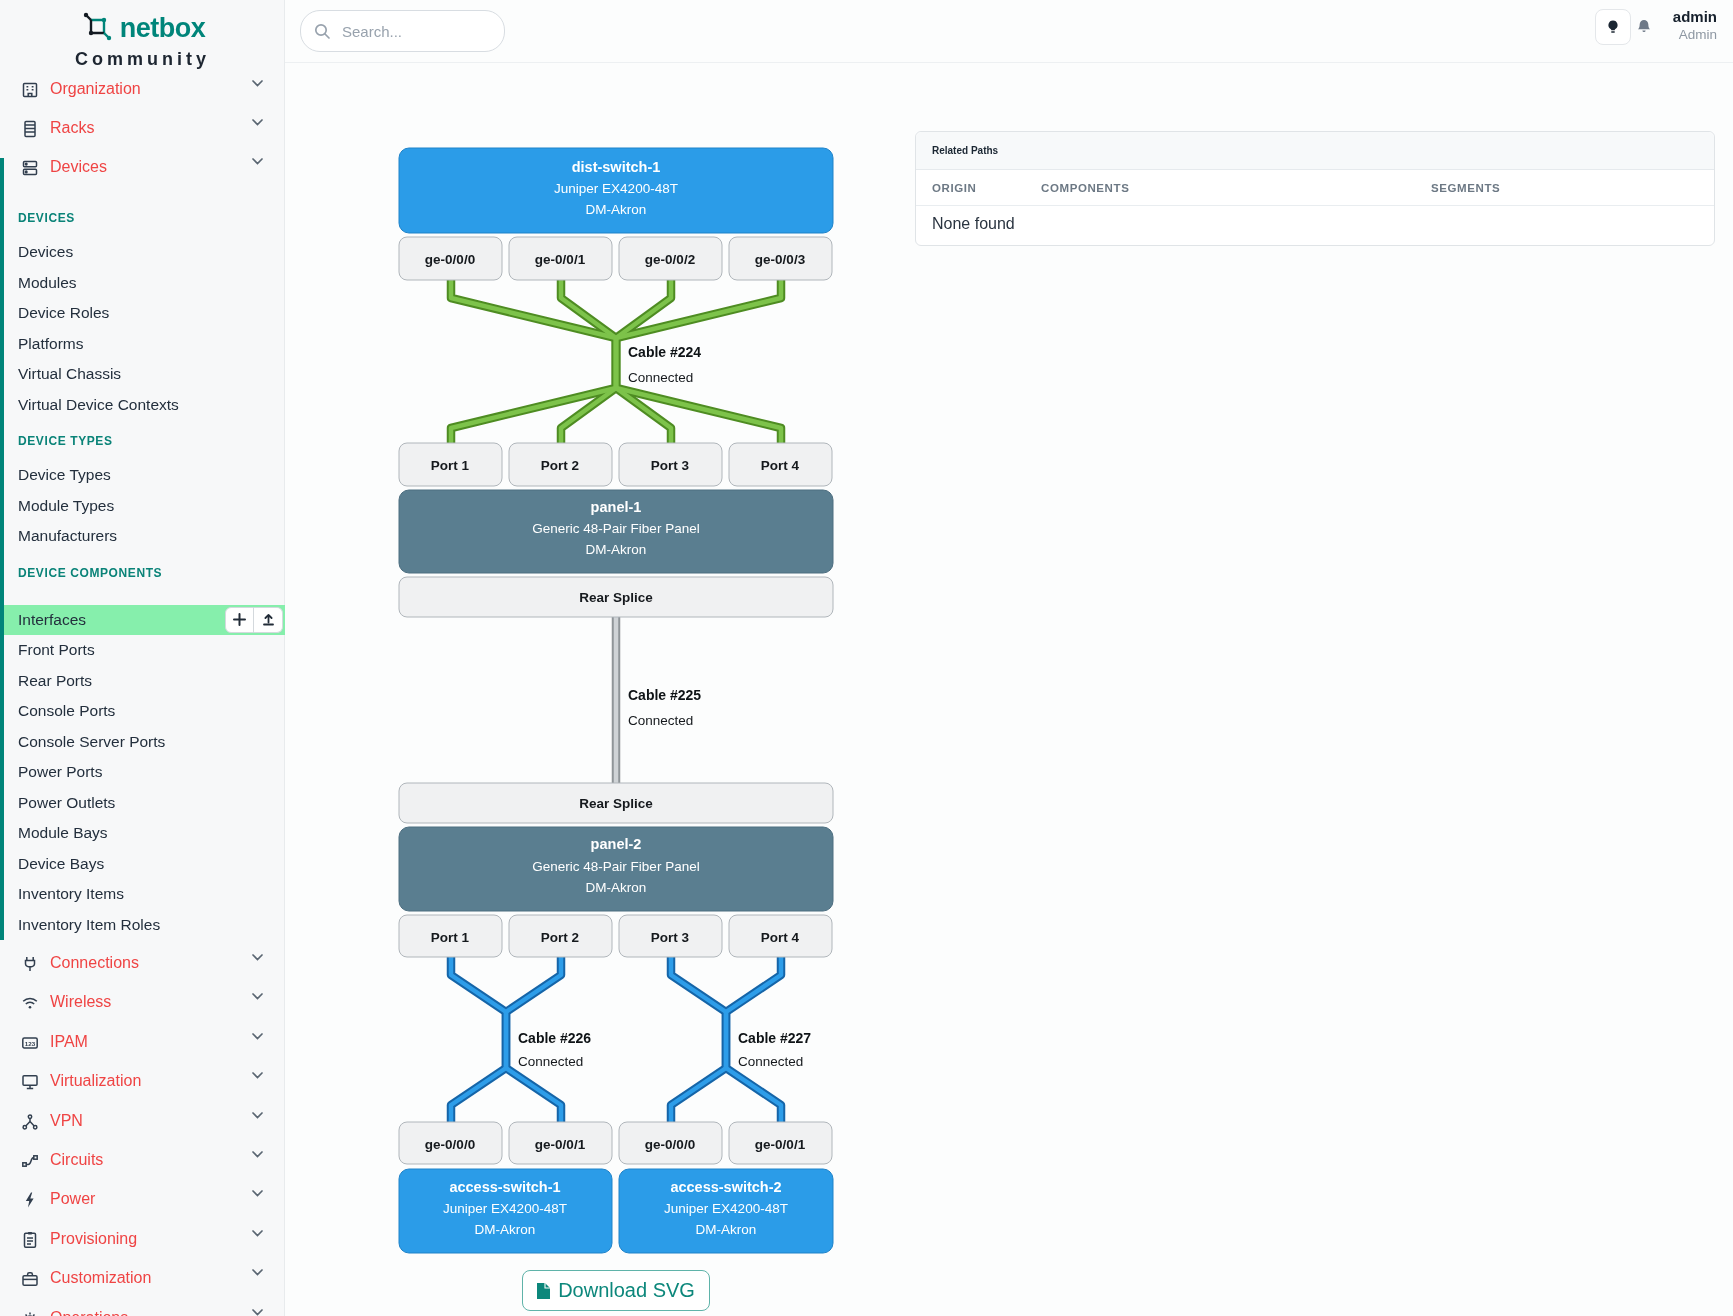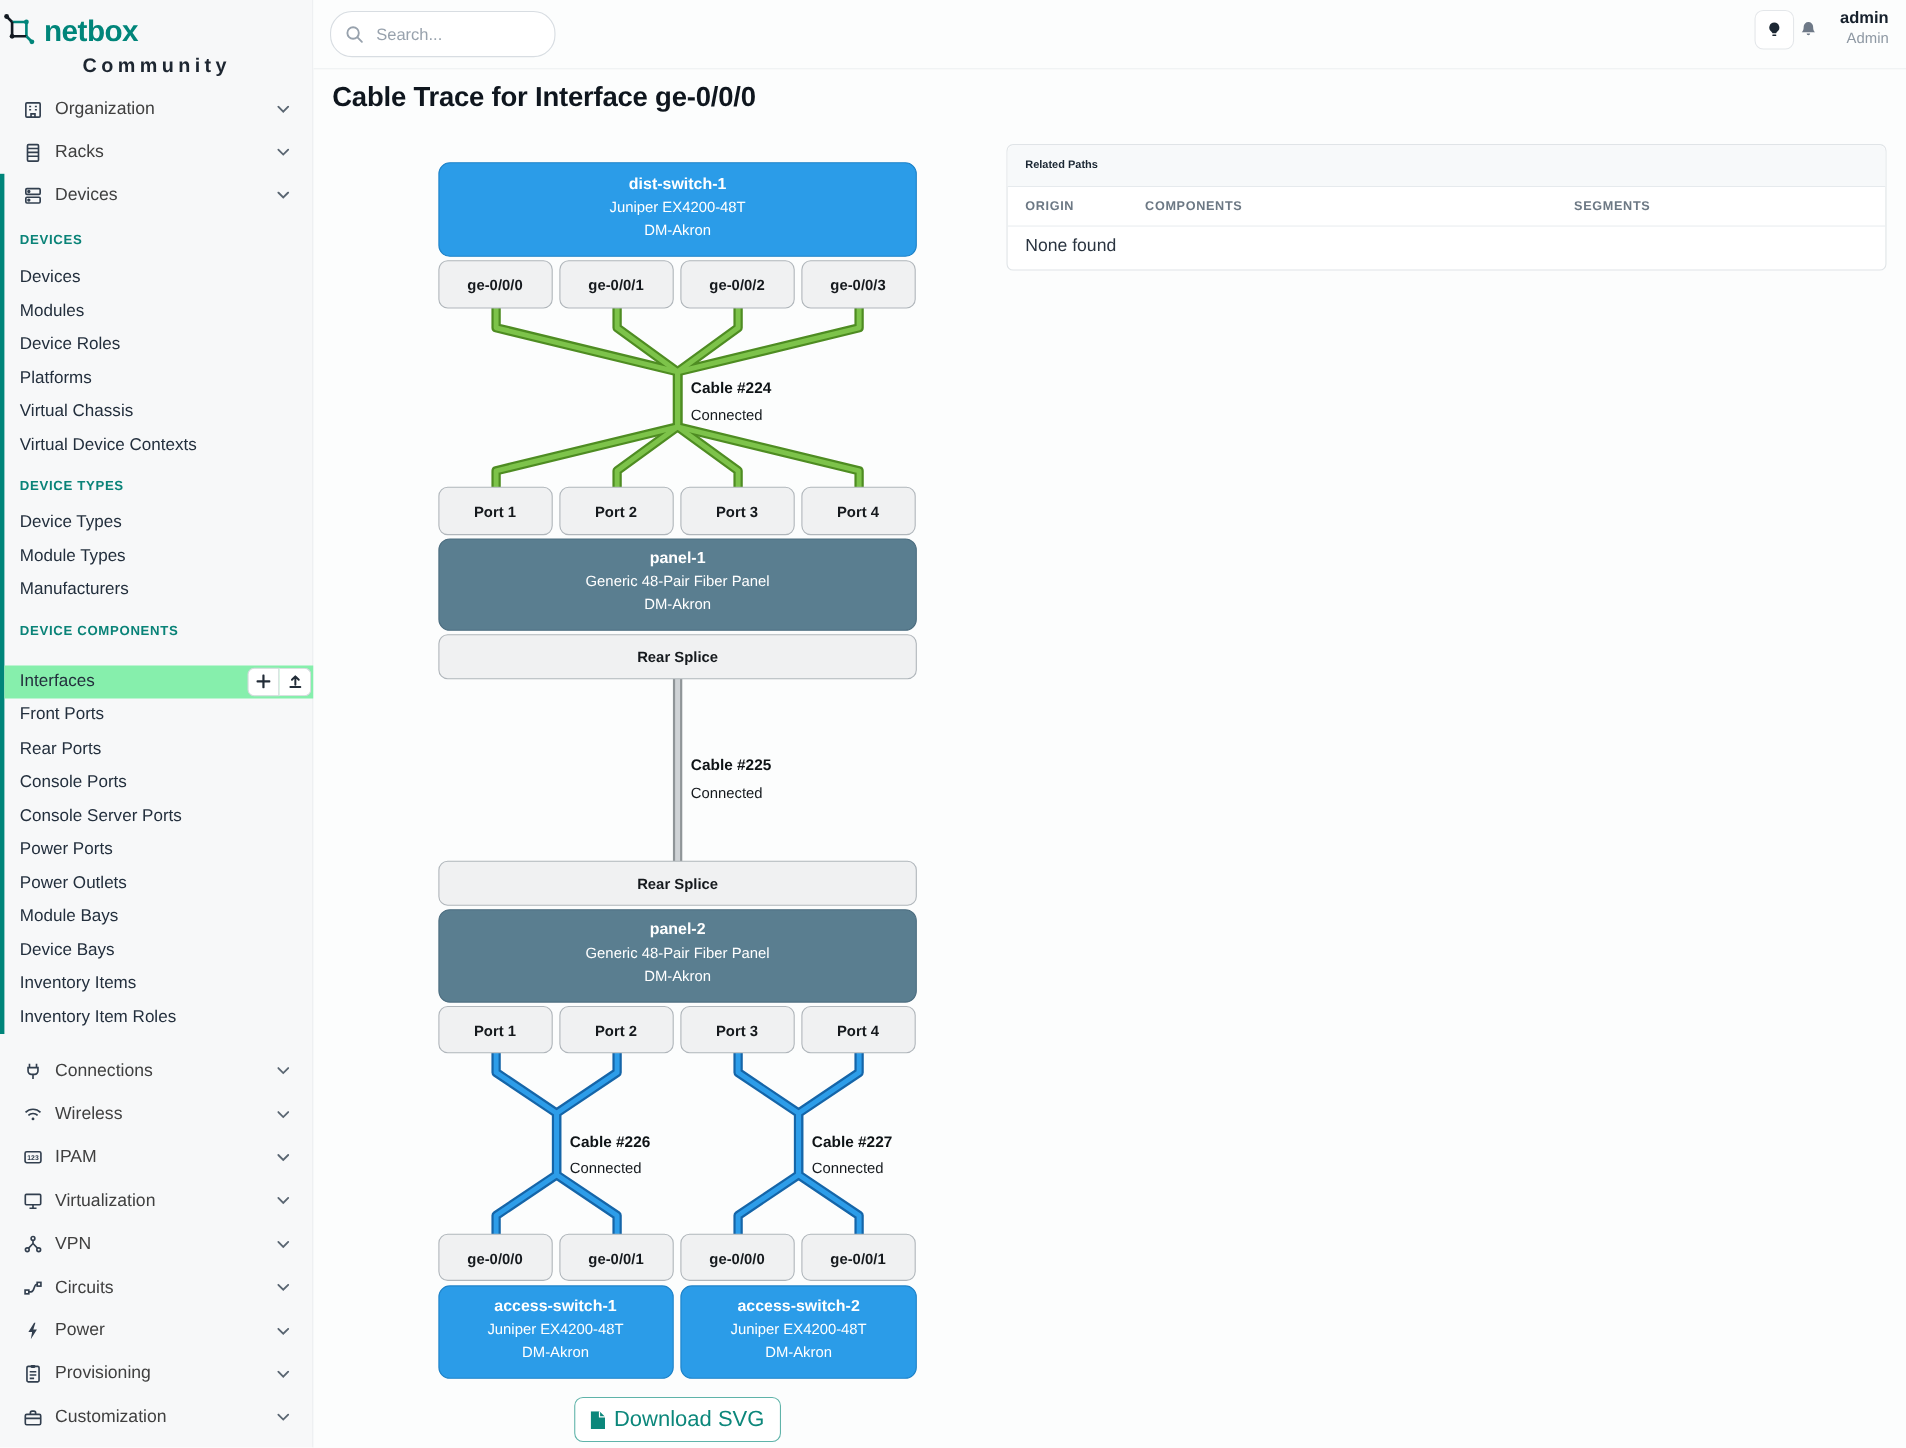--- a/index.html
+++ b/index.html
@@ -3,26 +3,26 @@
 <meta charset="utf-8">
 <style>
   html,body{margin:0;padding:0;}
   body{width:1733px;height:1316px;overflow:hidden;background:#fcfdfd;
        font-family:"Liberation Sans", sans-serif;color:#222c38;position:relative;}
   svg{display:block;}
   
   .sidebar{position:absolute;left:0;top:0;width:285px;height:1316px;background:#f7f8f9;
            border-right:1px solid #e8ebed;box-sizing:border-box;}
   .logo{position:absolute;top:8px;left:0;width:285px;text-align:center;}
-  .logo-row{display:flex;align-items:center;justify-content:flex-start;gap:6px;height:40px;}
+  .logo-row{display:flex;align-items:center;justify-content:center;gap:6px;height:40px;}
   .logo-word{font-size:27px;font-weight:700;color:#00857a;letter-spacing:-0.5px;}
   .tagline{font-size:18px;letter-spacing:4px;font-weight:600;color:#1d2631;margin-top:1px;}
   .side-top{position:absolute;top:80px;left:0;width:285px;}
-  .nav-item{display:flex;align-items:center;height:39px;padding:0 22px 0 20px;gap:10px;
-            color:#404040;font-size:16px;cursor:pointer;}
+  .nav-item{display:flex;height:39px;padding:0 22px 0 20px;gap:10px;
+            color:#ef4444;font-size:16px;cursor:pointer;}
   .nav-item .lbl{flex:0 0 auto;}
   .nav-item .chev{margin-left:auto;}
   .devices-group{border-left:4px solid #00857a;}
   .devices-group .nav-item{padding-left:16px;}
   .sec-title{height:26px;padding:14px 0 0 14px;font-size:12px;font-weight:700;color:#0a8378;
              letter-spacing:.6px;}
   .subitem{display:flex;align-items:center;height:30.5px;padding-left:14px;font-size:15.5px;
            color:#232f3d;cursor:pointer;text-decoration:none;}
   .subitem.active{background:#86efac;margin-top:13px;}
   .btn-group{margin-left:auto;margin-right:2px;display:flex;}
@@ -361,21 +361,20 @@
           <path fill="#6e7987" d="M9 2a4.3 4.3 0 0 0-4.3 4.3c0 3.4-1 4.3-1.8 5h12.2c-.8-.7-1.8-1.6-1.8-5A4.3 4.3 0 0 0 9 2z"></path>
           <path fill="#6e7987" d="M7.4 12.5a1.6 1.6 0 0 0 3.2 0z"></path>
         </svg>
       </span>
     <div class="user">
       <div class="uname">admin</div>
       <div class="urole">Admin</div>
     </div>
   </div>
 
-  <h1 class="page-title">Cable Trace for Interface ge-0/0/0</h1>
 
   <svg class="trace-svg" width="436" height="1128" viewBox="0 0 436 1128">
 
     <g stroke="#4e8c22" stroke-width="8.5" fill="none" stroke-linejoin="round">
       <path d="M53 150 V168 L218 208 V258 L53 298 V313"></path>
       <path d="M163 150 V168 L218 208 V258 L163 298 V313"></path>
       <path d="M273 150 V168 L218 208 V258 L273 298 V313"></path>
       <path d="M383 150 V168 L218 208 V258 L383 298 V313"></path>
     </g>
     <g stroke="#7dc34a" stroke-width="4.5" fill="none" stroke-linejoin="round">

